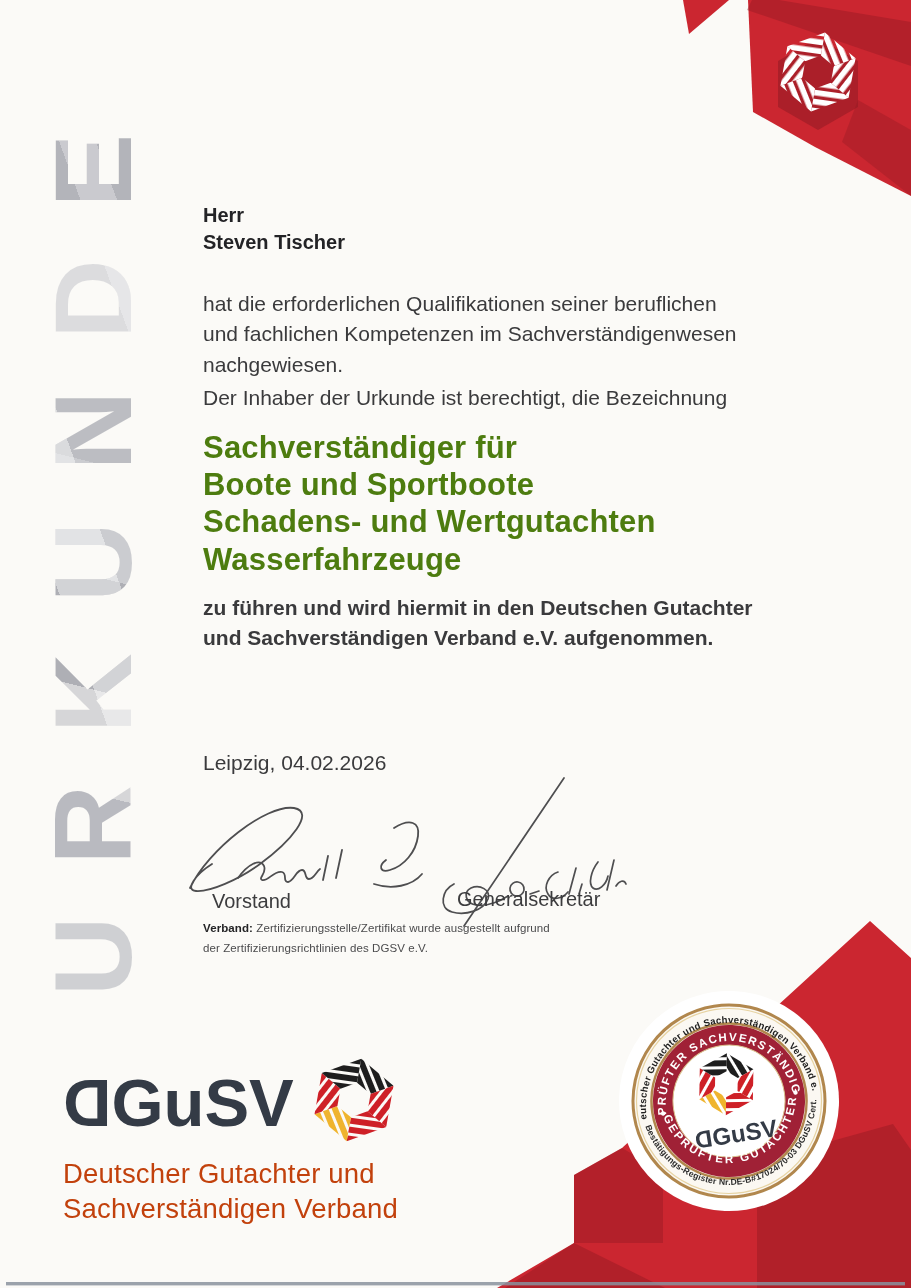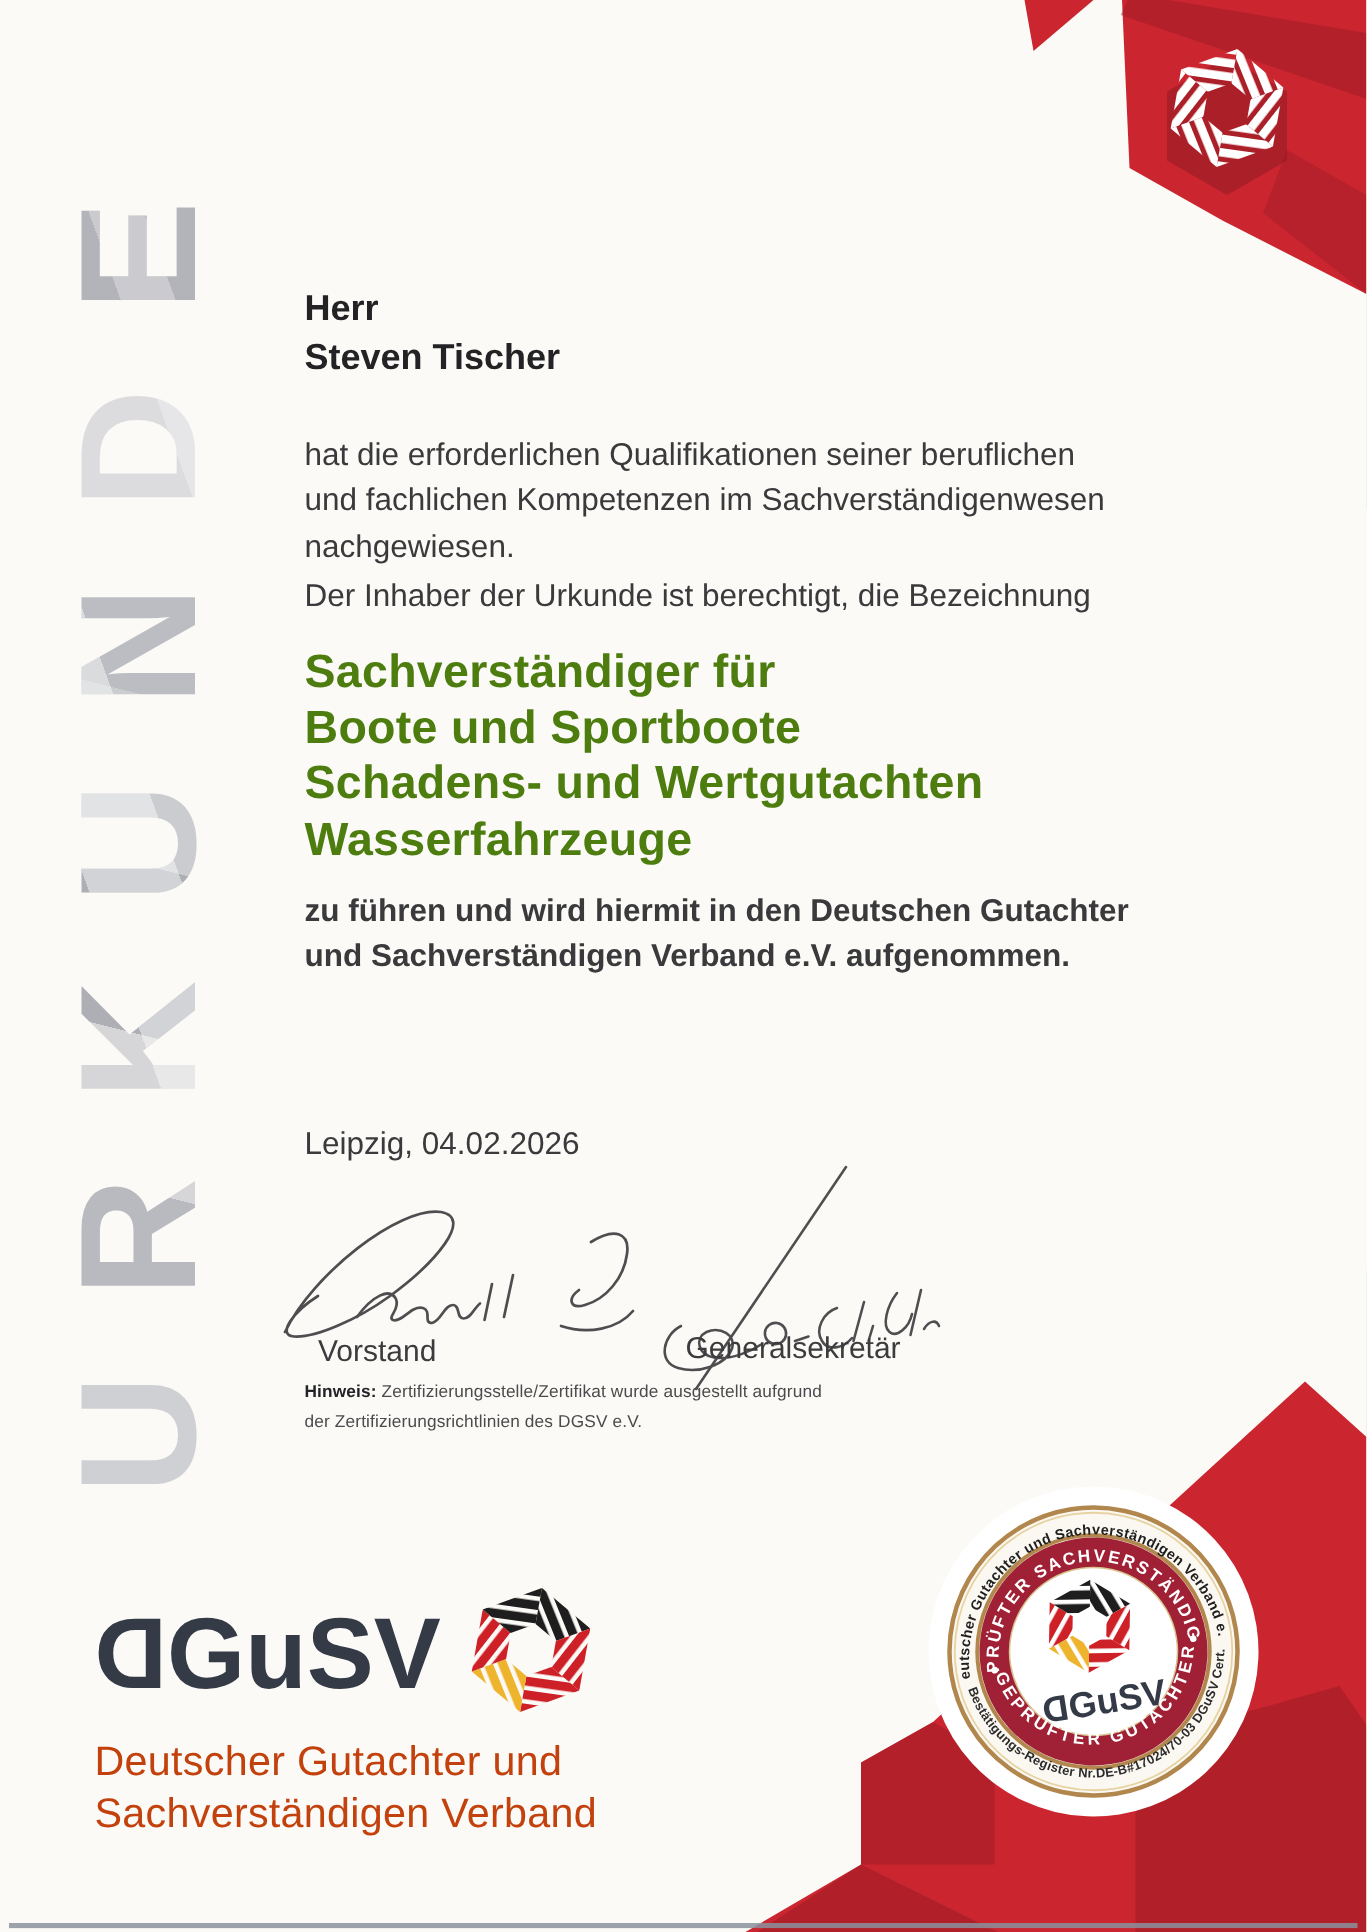--- a/index.html
+++ b/index.html
@@ -19,21 +19,21 @@
       linear-gradient(160deg,rgba(255,255,255,0) 0 38%,rgba(255,255,255,.45) 38% 52%,rgba(0,0,0,0) 52% 74%,rgba(255,255,255,.3) 74% 82%,rgba(0,0,0,0) 82% 100%),
       linear-gradient(104deg,#cfd0d3 0 11%,#b9bac0 11% 23%,#d6d6d8 23% 34%,#aeafb5 34% 46%,#cbccd0 46% 58%,#bcbdc2 58% 70%,#dcdcde 70% 82%,#b3b4ba 82% 100%);
     -webkit-background-clip:text;background-clip:text;color:transparent;
     line-height:1.1;
   }
   
   .decor{position:absolute;left:0;top:0;}
   
   .content{position:absolute;left:203px;top:190px;width:620px;height:840px;}
   .content>*{position:absolute;left:0;margin:0;}
-  .recipient{top:0;font-size:24px;font-weight:700;line-height:1.36;color:#232326;}
+  .recipient{top:12px;font-size:20px;font-weight:700;line-height:1.36;color:#232326;}
   .intro{top:99px;font-size:21px;line-height:1.45;}
   .lead{top:193px;font-size:21px;line-height:1.45;}
   .title-block{top:239px;font-size:31px;font-weight:700;line-height:1.2;color:#4d7c0f;letter-spacing:.2px;}
   .acceptance{top:403px;font-size:21px;line-height:1.45;font-weight:bold;}
   .membership{top:473px;font-size:21px;color:#3a3a3c;}
   .membership b{color:#1b1b1d;}
   .place-date{top:561px;font-size:21px;}
   .sig-svg{position:absolute;}
   .sig1-svg{left:-21px;top:608px;}
   .sig2-svg{left:233px;top:586px;}
@@ -206,21 +206,21 @@
         <path d="M 140,92 l -7,26"></path>
         <path d="M 146,108 l -3,10"></path>
         <path d="M 162,86 c -7,9 -10,22 -5,26 c 5,4 13,-3 15,-12"></path>
         <path d="M 178,84 l -7,30"></path>
         <path d="M 180,110 c 3,-5 8,-7 10,-2"></path>
       </g>
     </svg>
     <div class="sig-label sig2-label">Generalsekretär</div>
 
     <p class="note">
-      <b>Hinweis:</b>
+      <b>Verband:</b>
       <span>Zertifizierungsstelle/Zertifikat wurde ausgestellt aufgrund</span><br>
       <span>der Zertifizierungsrichtlinien des DGSV e.V.</span>
     </p>
   </main>
 
   <footer class="brand">
     <div class="brand-row">
       <div class="brand-acronym"><span class="mirror-d">D</span><span>GuSV</span></div>
       <svg class="brand-hex" width="92" height="92" viewBox="-46 -46 92 92">
         <defs id="defs-logo">

